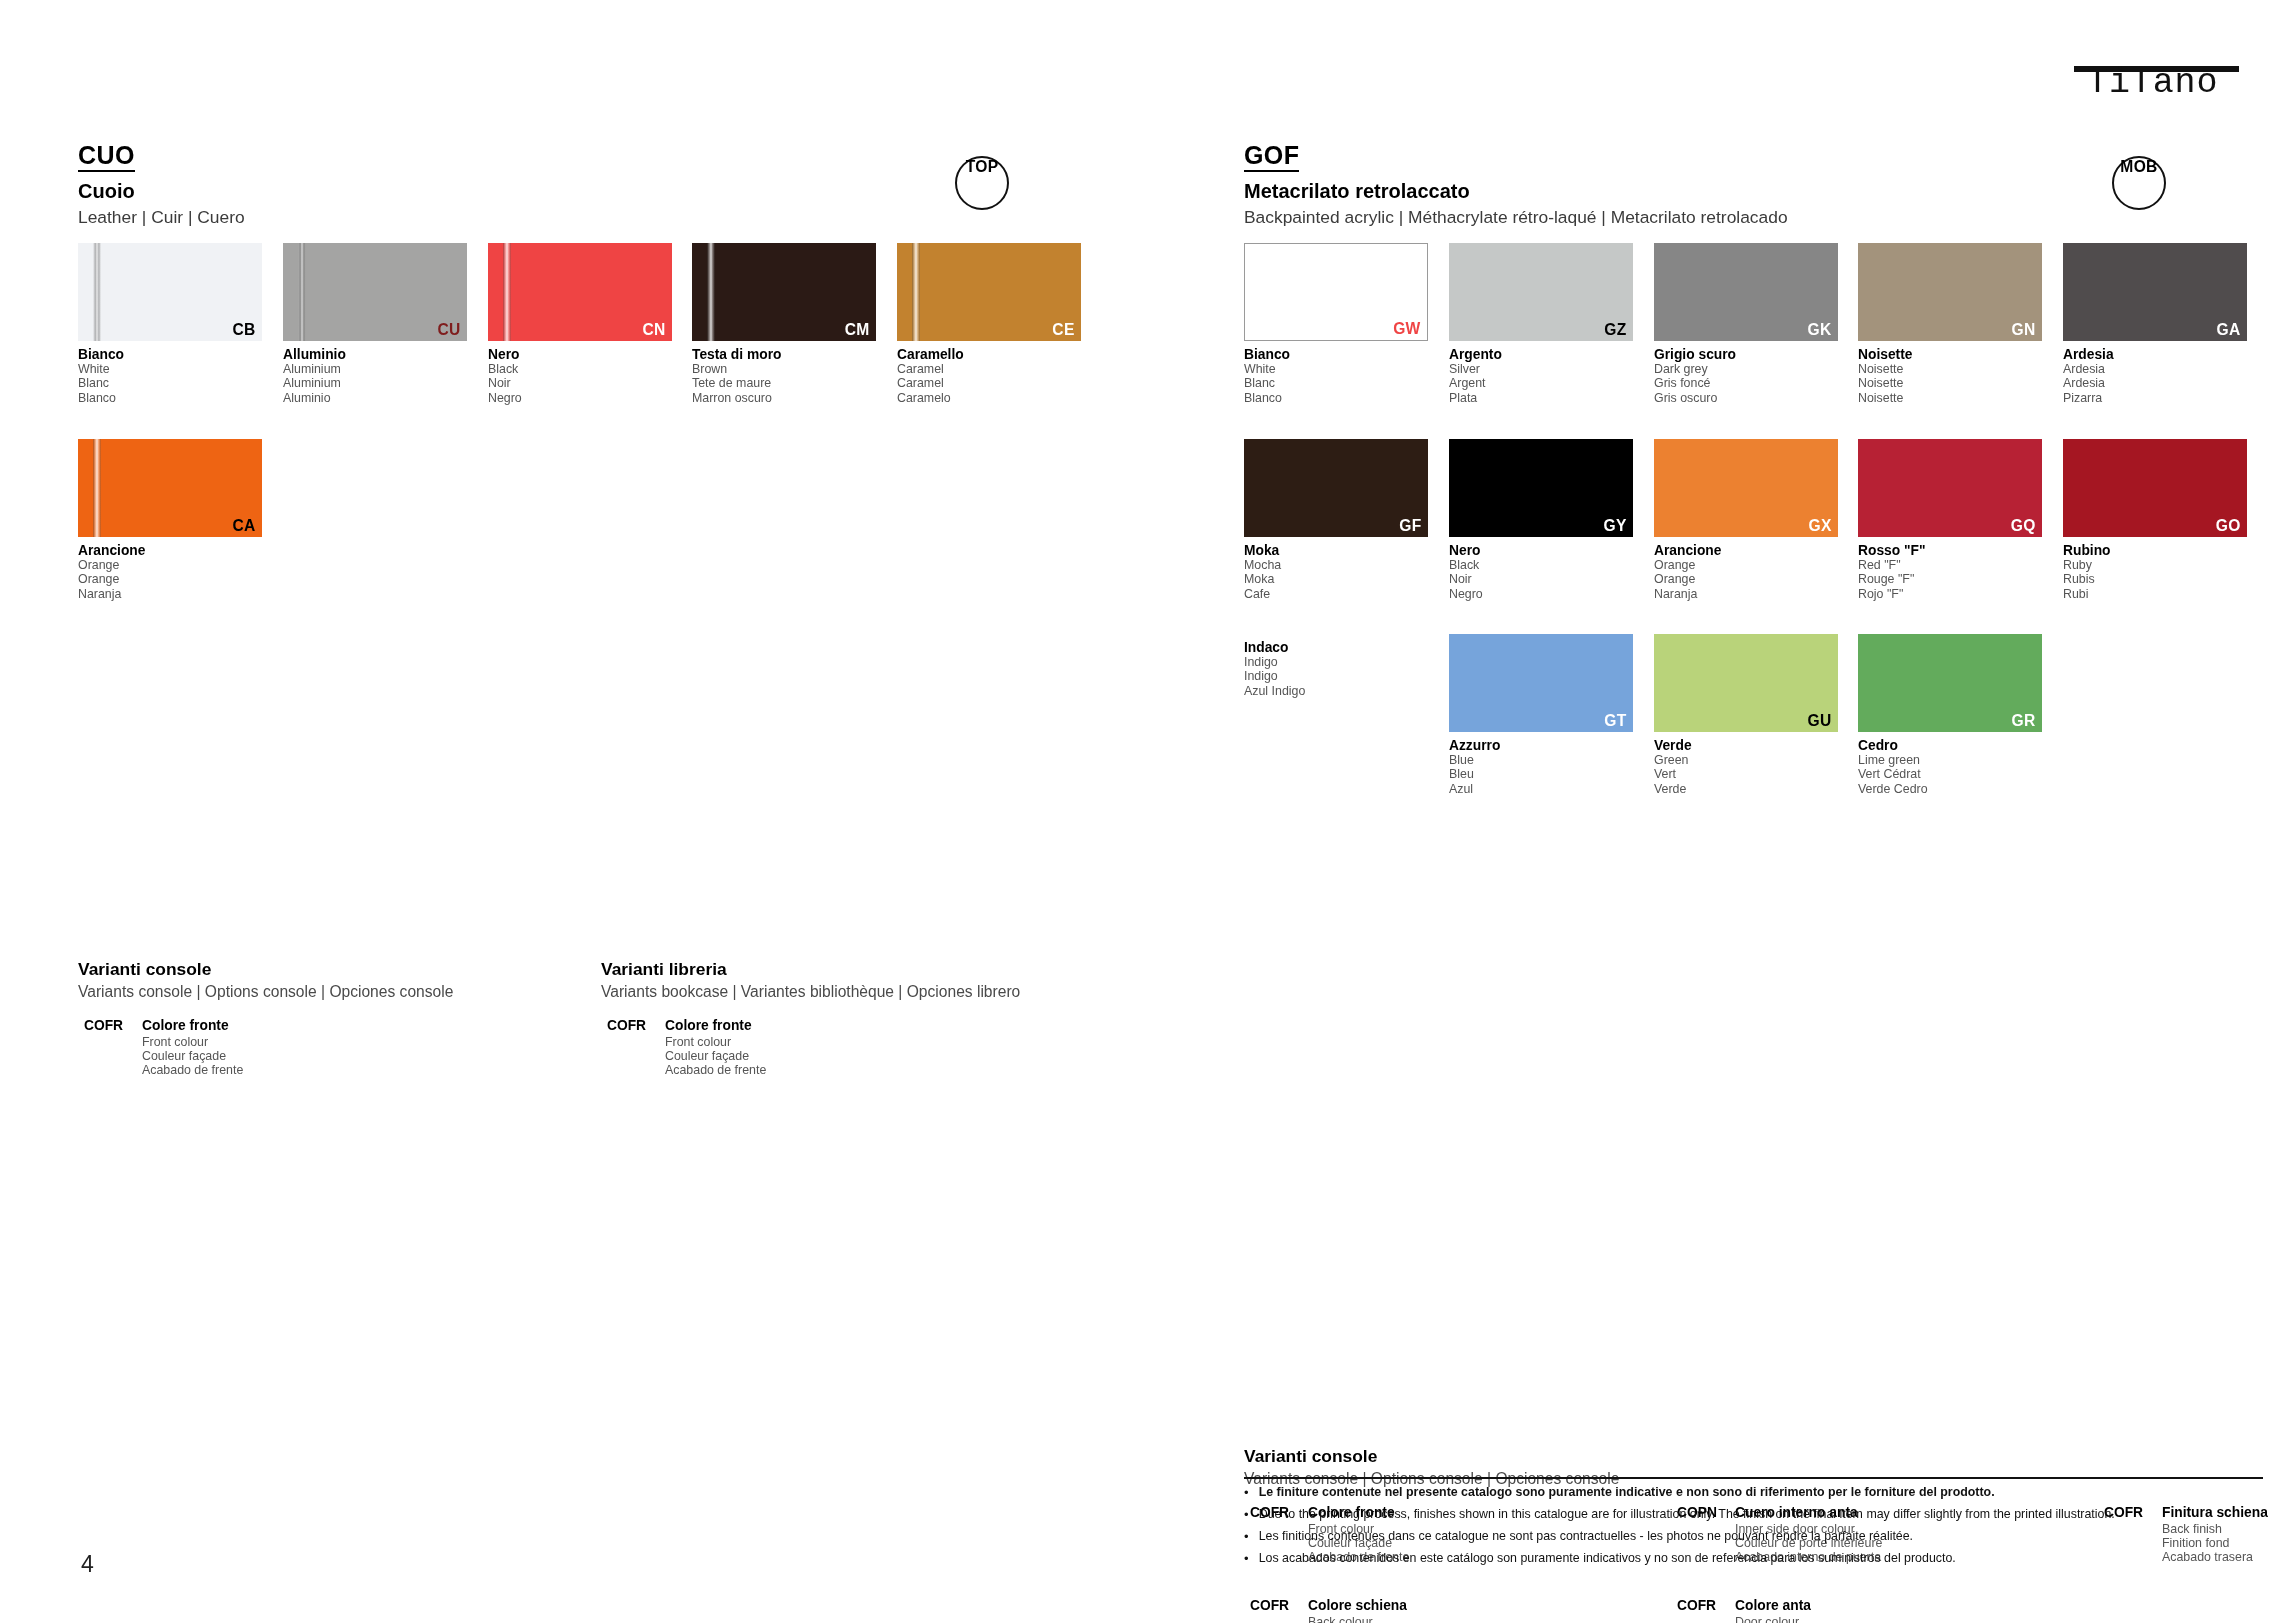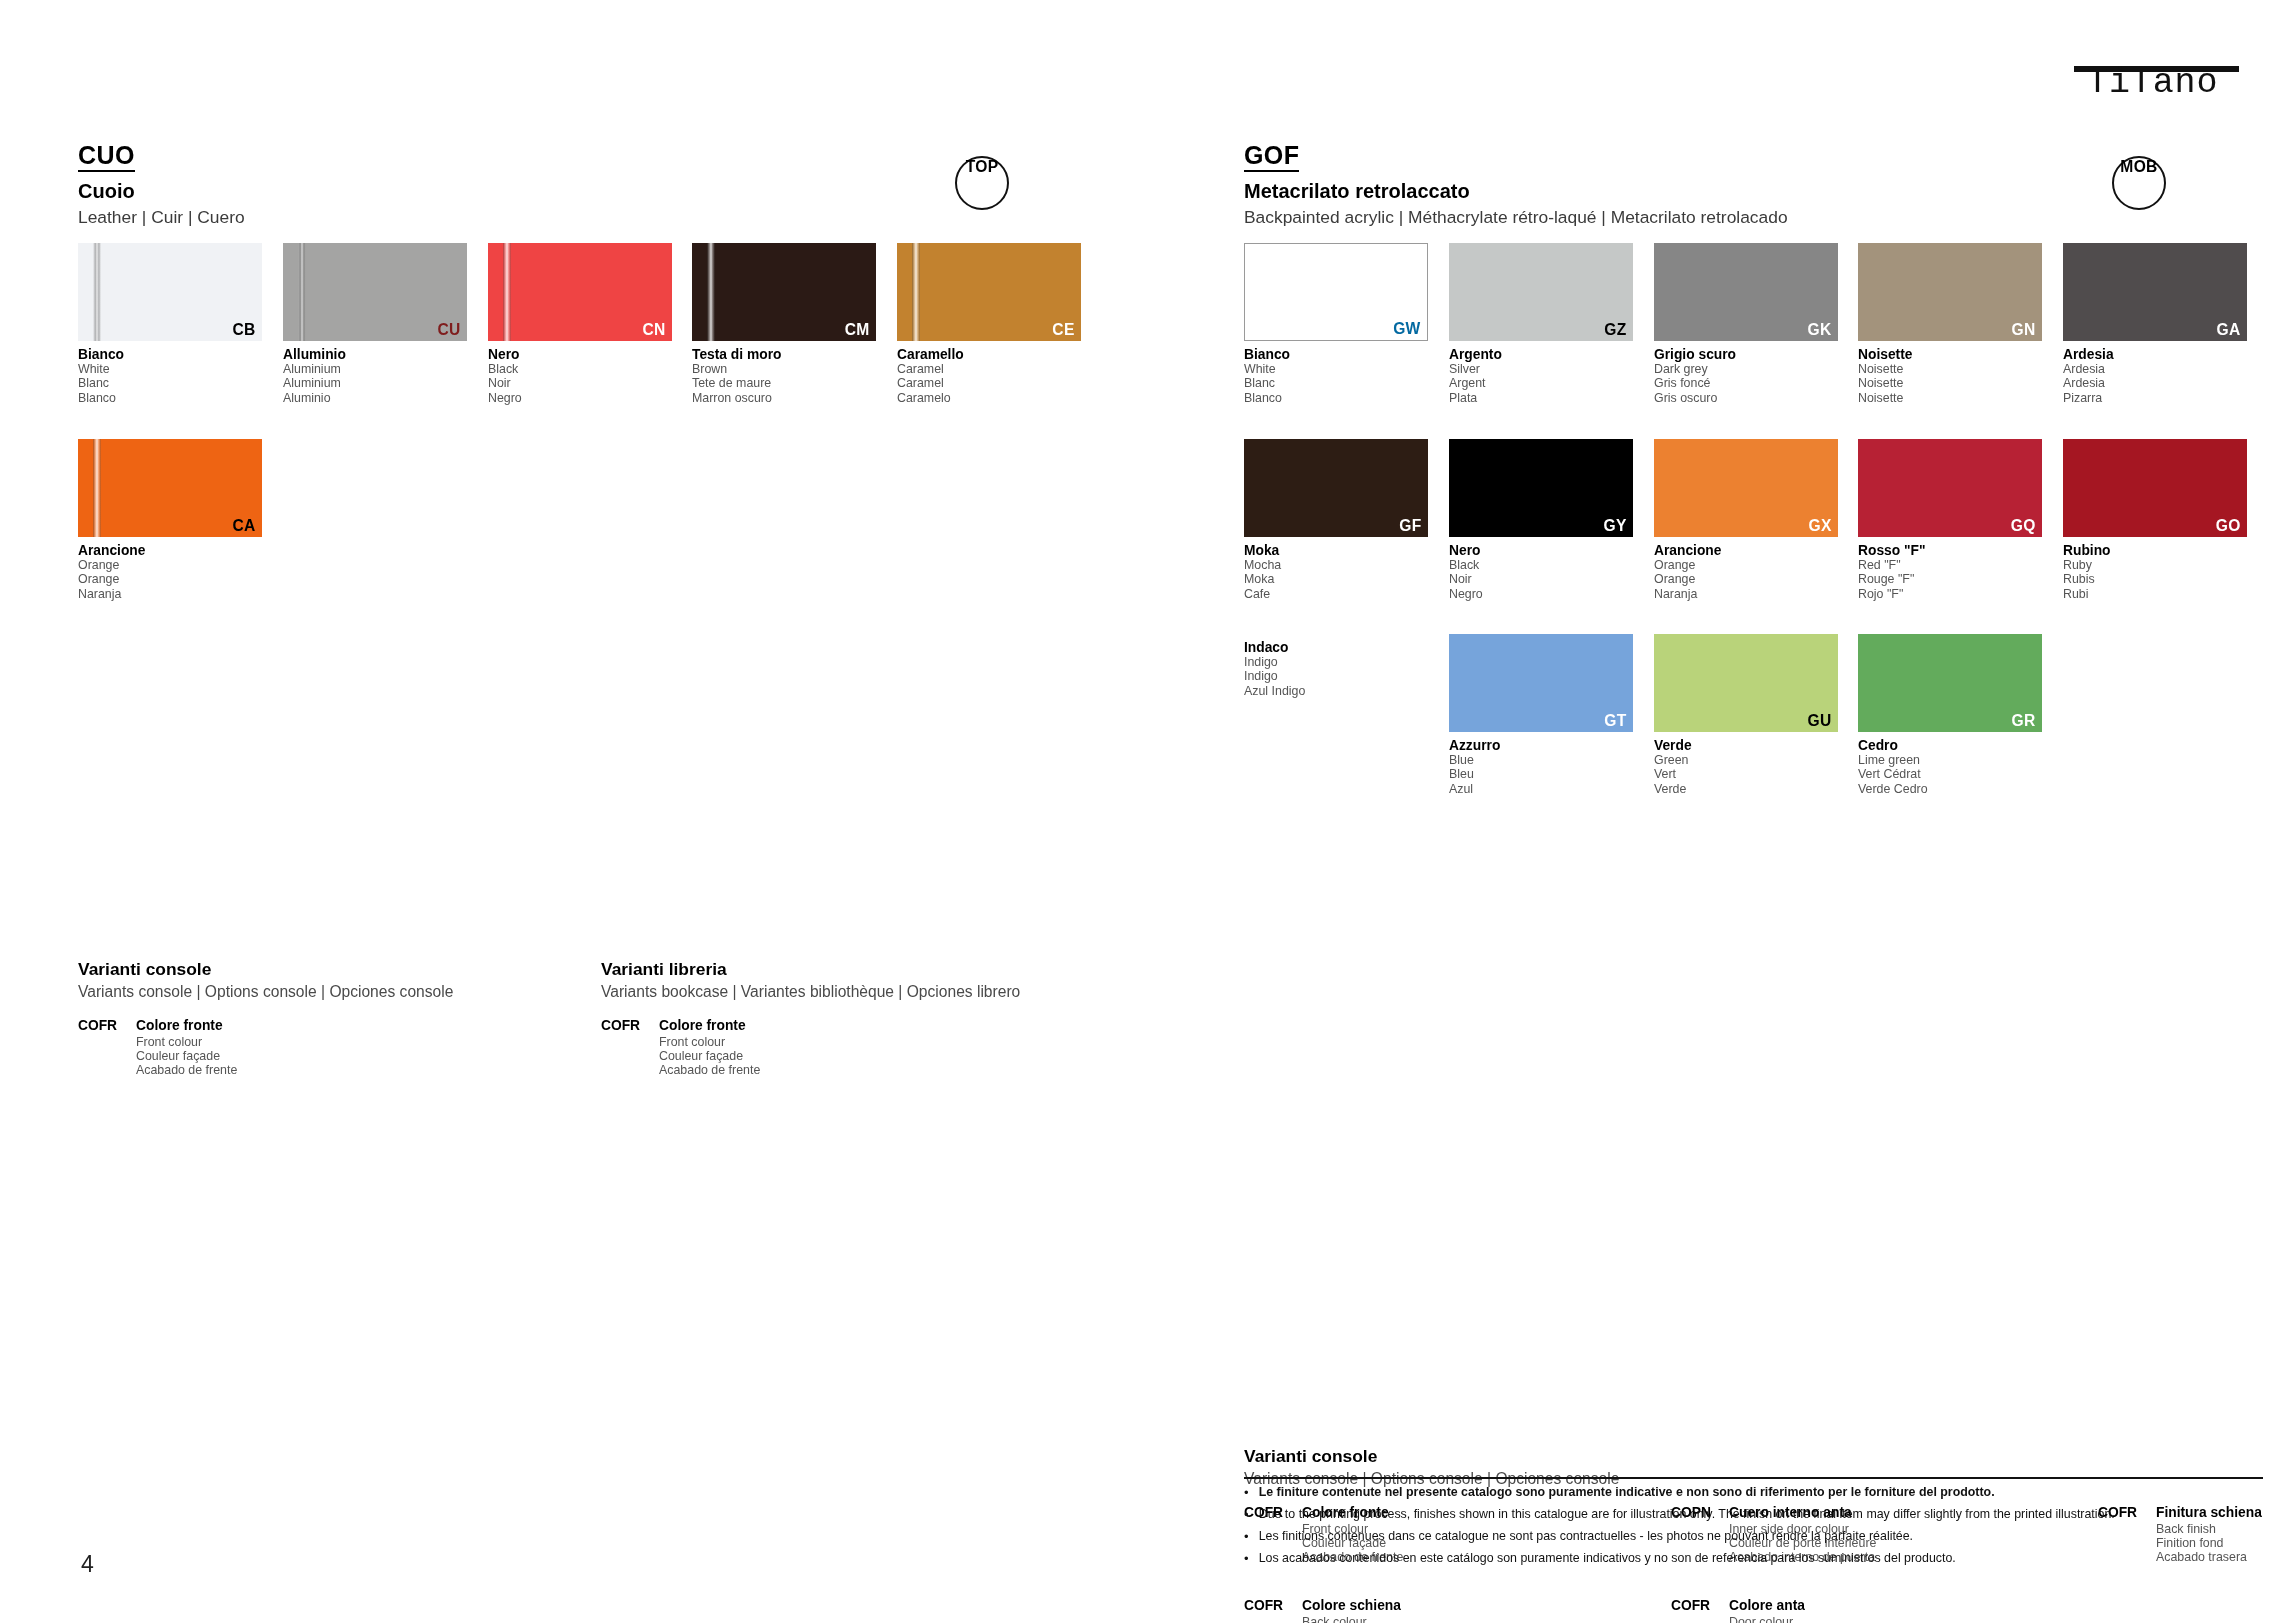--- a/index.html
+++ b/index.html
@@ -64,21 +64,21 @@
   .chipcode{
     position:absolute;right:6.4px;bottom:2.8px;
     font-size:15.6px;font-weight:700;letter-spacing:0.3px;line-height:16.5px;
   }
   .nm{font-size:13.8px;font-weight:700;margin-top:5.5px;line-height:15.6px;}
   .tr{font-size:12.4px;color:#555;line-height:14.2px;font-weight:400;}
 
   
   .vtitle{font-size:17.4px;font-weight:700;line-height:20px;}
   .vsubs{font-size:15.6px;color:#4a4a4a;margin-top:3.7px;line-height:18.4px;}
-  .opt{position:absolute;display:flex;}
+  .opt{position:absolute;display:flex;margin-left:6px;}
   .optcode{font-size:13.8px;font-weight:700;width:58px;flex:none;line-height:16.5px;}
   .optbody{}
   .optname{font-size:13.8px;font-weight:700;line-height:16.5px;}
   .optline{font-size:12.4px;color:#555;line-height:14.2px;}
 
   
   .foot{position:absolute;left:1244px;top:1477px;width:1019px;}
   .footrule{width:1019px;height:1.8px;background:#111;}
   .fitem{display:flex;margin-top:6.4px;}
   .fbullet{width:14.7px;flex:none;font-size:13px;line-height:15.6px;color:#111;}
@@ -199,21 +199,21 @@
       </div>
   </div>
 
   <div class="col-right">
     <div class="code">GOF</div>
     <div class="matname">Metacrilato retrolaccato</div>
     <div class="matlangs">Backpainted acrylic | Méthacrylate rétro-laqué | Metacrilato retrolacado</div>
     <div class="grid" id="right-grid" style="height:606px;margin-top:16.5px;">
         <div class="sw" style="left: 0px; top: 0px;">
           <div class="chip bordered" style="background: rgb(255, 255, 255);">
-            <div class="chipcode" style="color: #0369a1; text-align: center;">GW</div>
+            <div class="chipcode" style="color: #ef4444; text-align: center;">GW</div>
           </div>
           <div class="nm">Bianco</div>
           <div class="tr">White</div>
           <div class="tr">Blanc</div>
           <div class="tr">Blanco</div>
         </div>
         <div class="sw" style="left: 205px; top: 0px;">
           <div class="chip" style="background: rgb(197, 200, 199);">
             <div class="chipcode" style="color: rgb(0, 0, 0);">GZ</div>
           </div>

